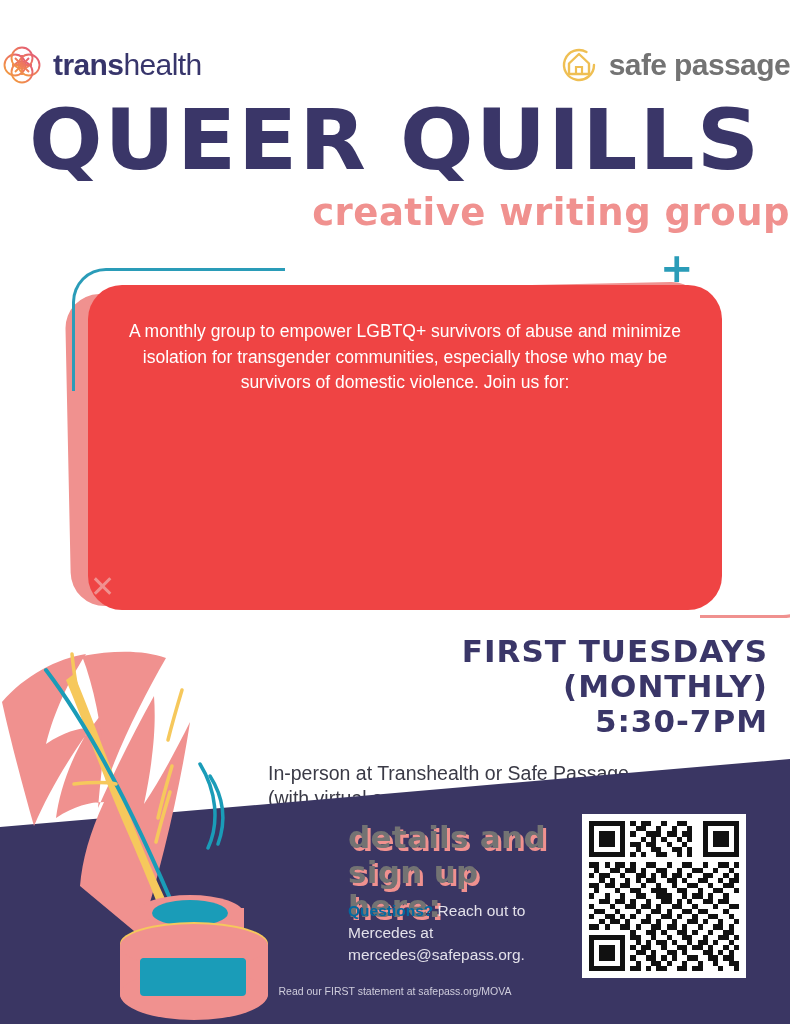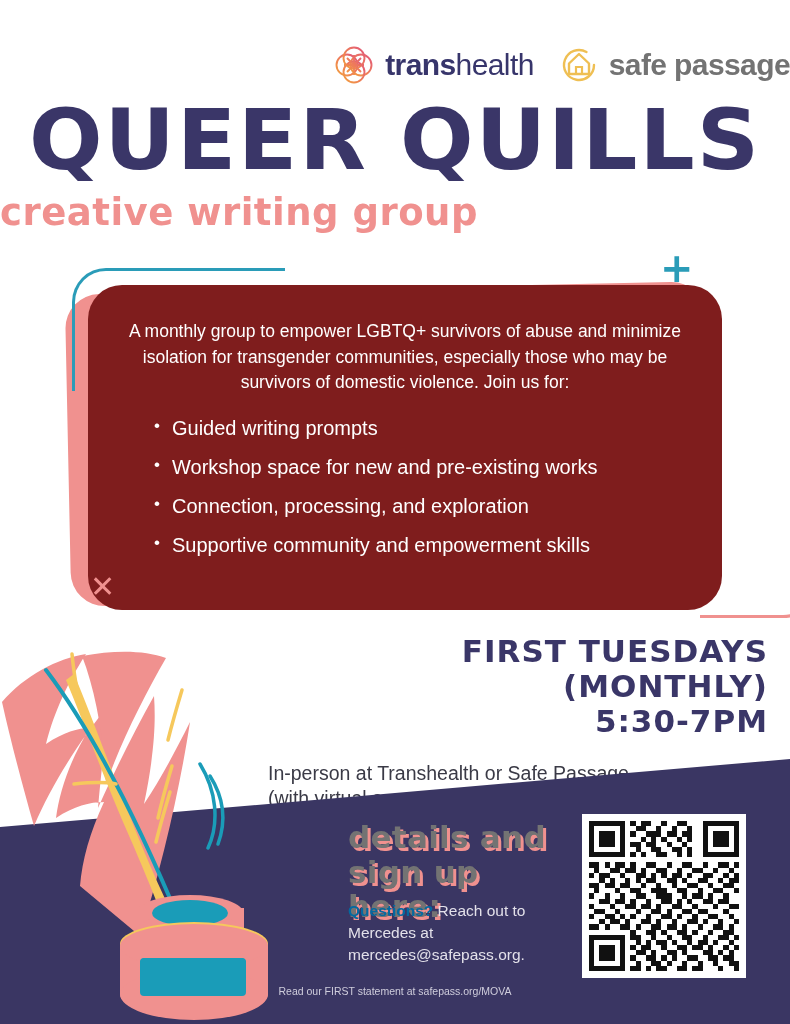--- a/index.html
+++ b/index.html
@@ -20,21 +20,21 @@
 
   
   #logo-row {
     position: absolute;
     top: 36px;
     left: 0;
     width: 790px;
     height: 58px;
     display: flex;
     align-items: center;
-    justify-content: flex-end;
+    justify-content: space-between;
     gap: 24px;
   }
   .logo-lockup {
     display: flex;
     align-items: center;
     gap: 9px;
   }
   .logo-word {
     font-size: 30px;
     letter-spacing: -0.6px;
@@ -59,21 +59,21 @@
     letter-spacing: 2px;
     line-height: 1;
     font-family: "DejaVu Sans", sans-serif;
     transform: scaleX(1.03);
   }
   #title-sub {
     position: absolute;
     top: 194px;
     left: 0;
     width: 790px;
-    text-align: left;
+    text-align: right;
     color: #f0918f;
     font-size: 37px;
     font-weight: bold;
     letter-spacing: 0.5px;
     line-height: 1;
     font-family: "DejaVu Sans", sans-serif;
   }
 
   
   #deco-coral-back {
@@ -130,21 +130,21 @@
     font-family: "DejaVu Sans", sans-serif;
   }
 
   
   #teal-card {
     position: absolute;
     left: 88px;
     top: 285px;
     width: 634px;
     height: 325px;
-    background: #7f1d1d;
+    background: #ef4444;
     border-radius: 34px;
     z-index: 4;
     box-sizing: border-box;
     padding: 28px 30px 0 30px;
   }
   #intro-para {
     color: #ffffff;
     font-size: 17.5px;
     line-height: 1.47;
     text-align: center;
@@ -313,26 +313,20 @@
   <div id="title-main">QUEER QUILLS</div>
   <div id="title-sub">creative writing group</div>
 
   <div id="deco-coral-back"></div>
   <div id="deco-teal-outline"></div>
   <div id="deco-coral-outline"></div>
   <div id="deco-plus">+</div>
 
   <div id="teal-card">
     <p id="intro-para">A monthly group to empower LGBTQ+ survivors of abuse and minimize isolation for transgender communities, especially those who may be survivors of domestic violence. Join us for:</p>
-    <ul id="bullet-list">
-      <li>Guided writing prompts</li>
-      <li>Workshop space for new and pre-existing works</li>
-      <li>Connection, processing, and exploration</li>
-      <li>Supportive community and empowerment skills</li>
-    </ul>
   </div>
   <div id="deco-cross">✕</div>
 
   <div id="schedule">
     <div class="sched-big">FIRST TUESDAYS (MONTHLY)</div>
     <div class="sched-big">5:30-7PM</div>
     <div class="sched-small">In-person at Transhealth or Safe Passage</div>
     <div class="sched-small" style="margin-top:0">(with virtual access)</div>
   </div>
 

